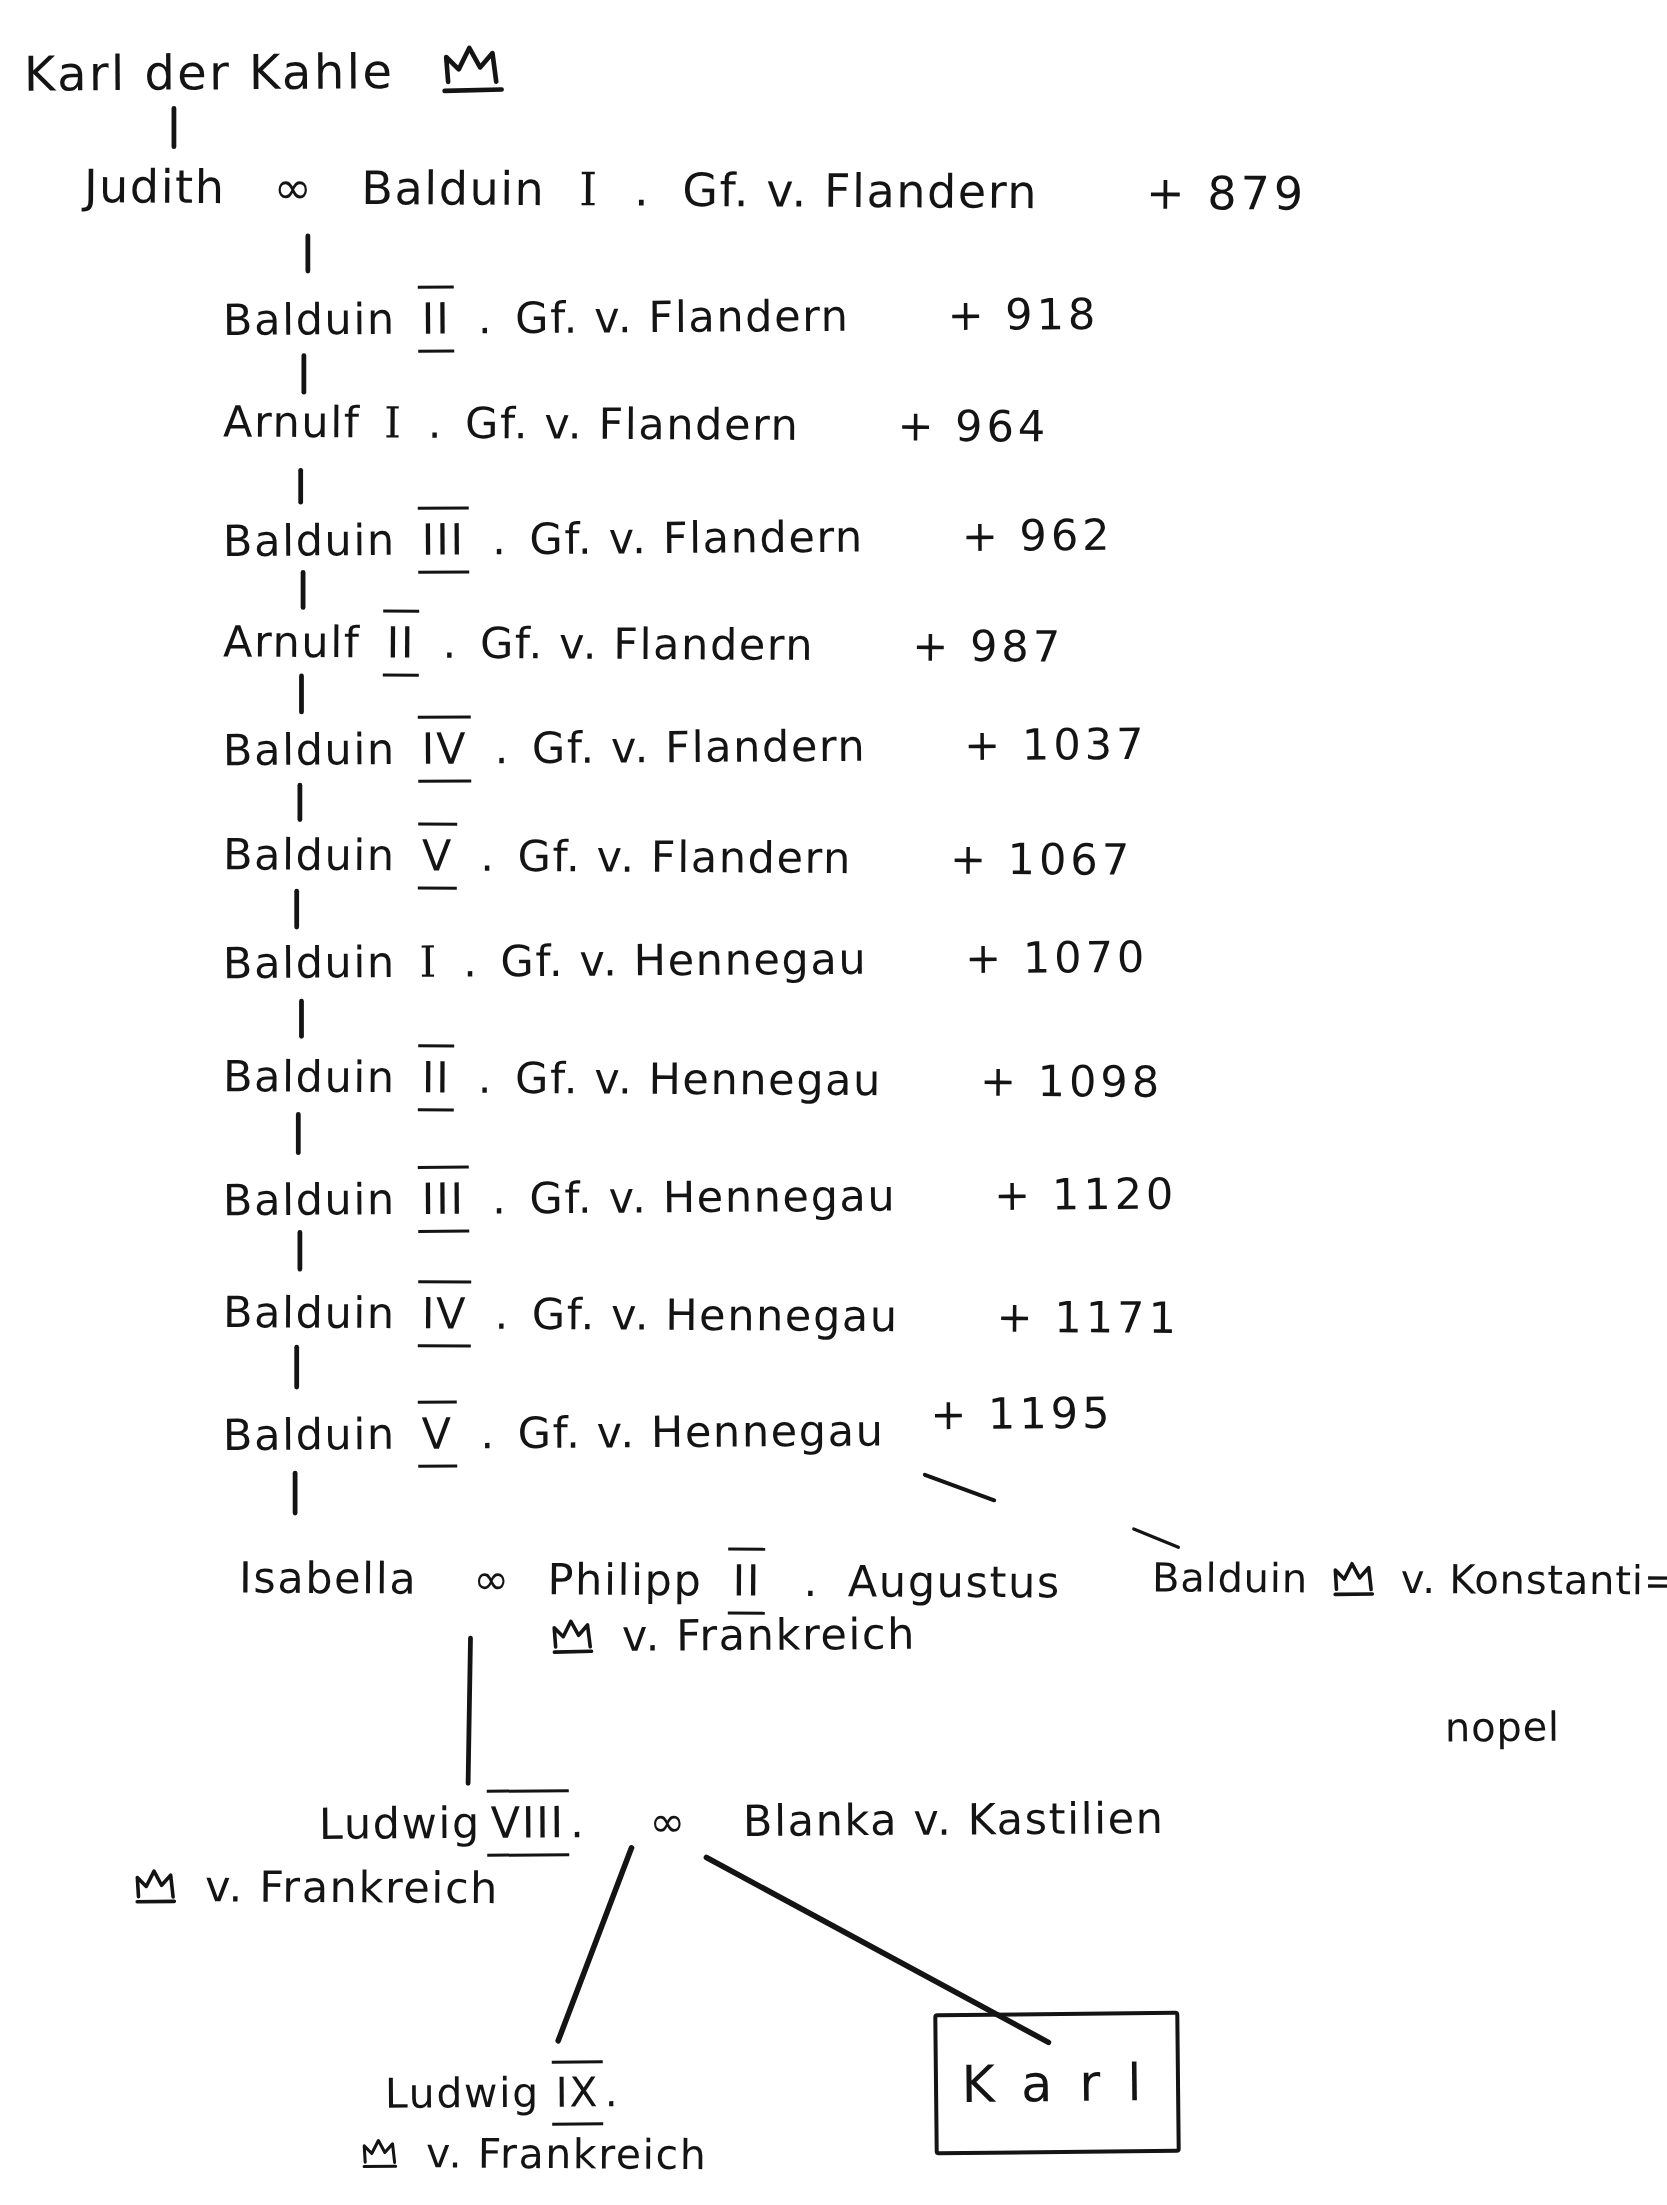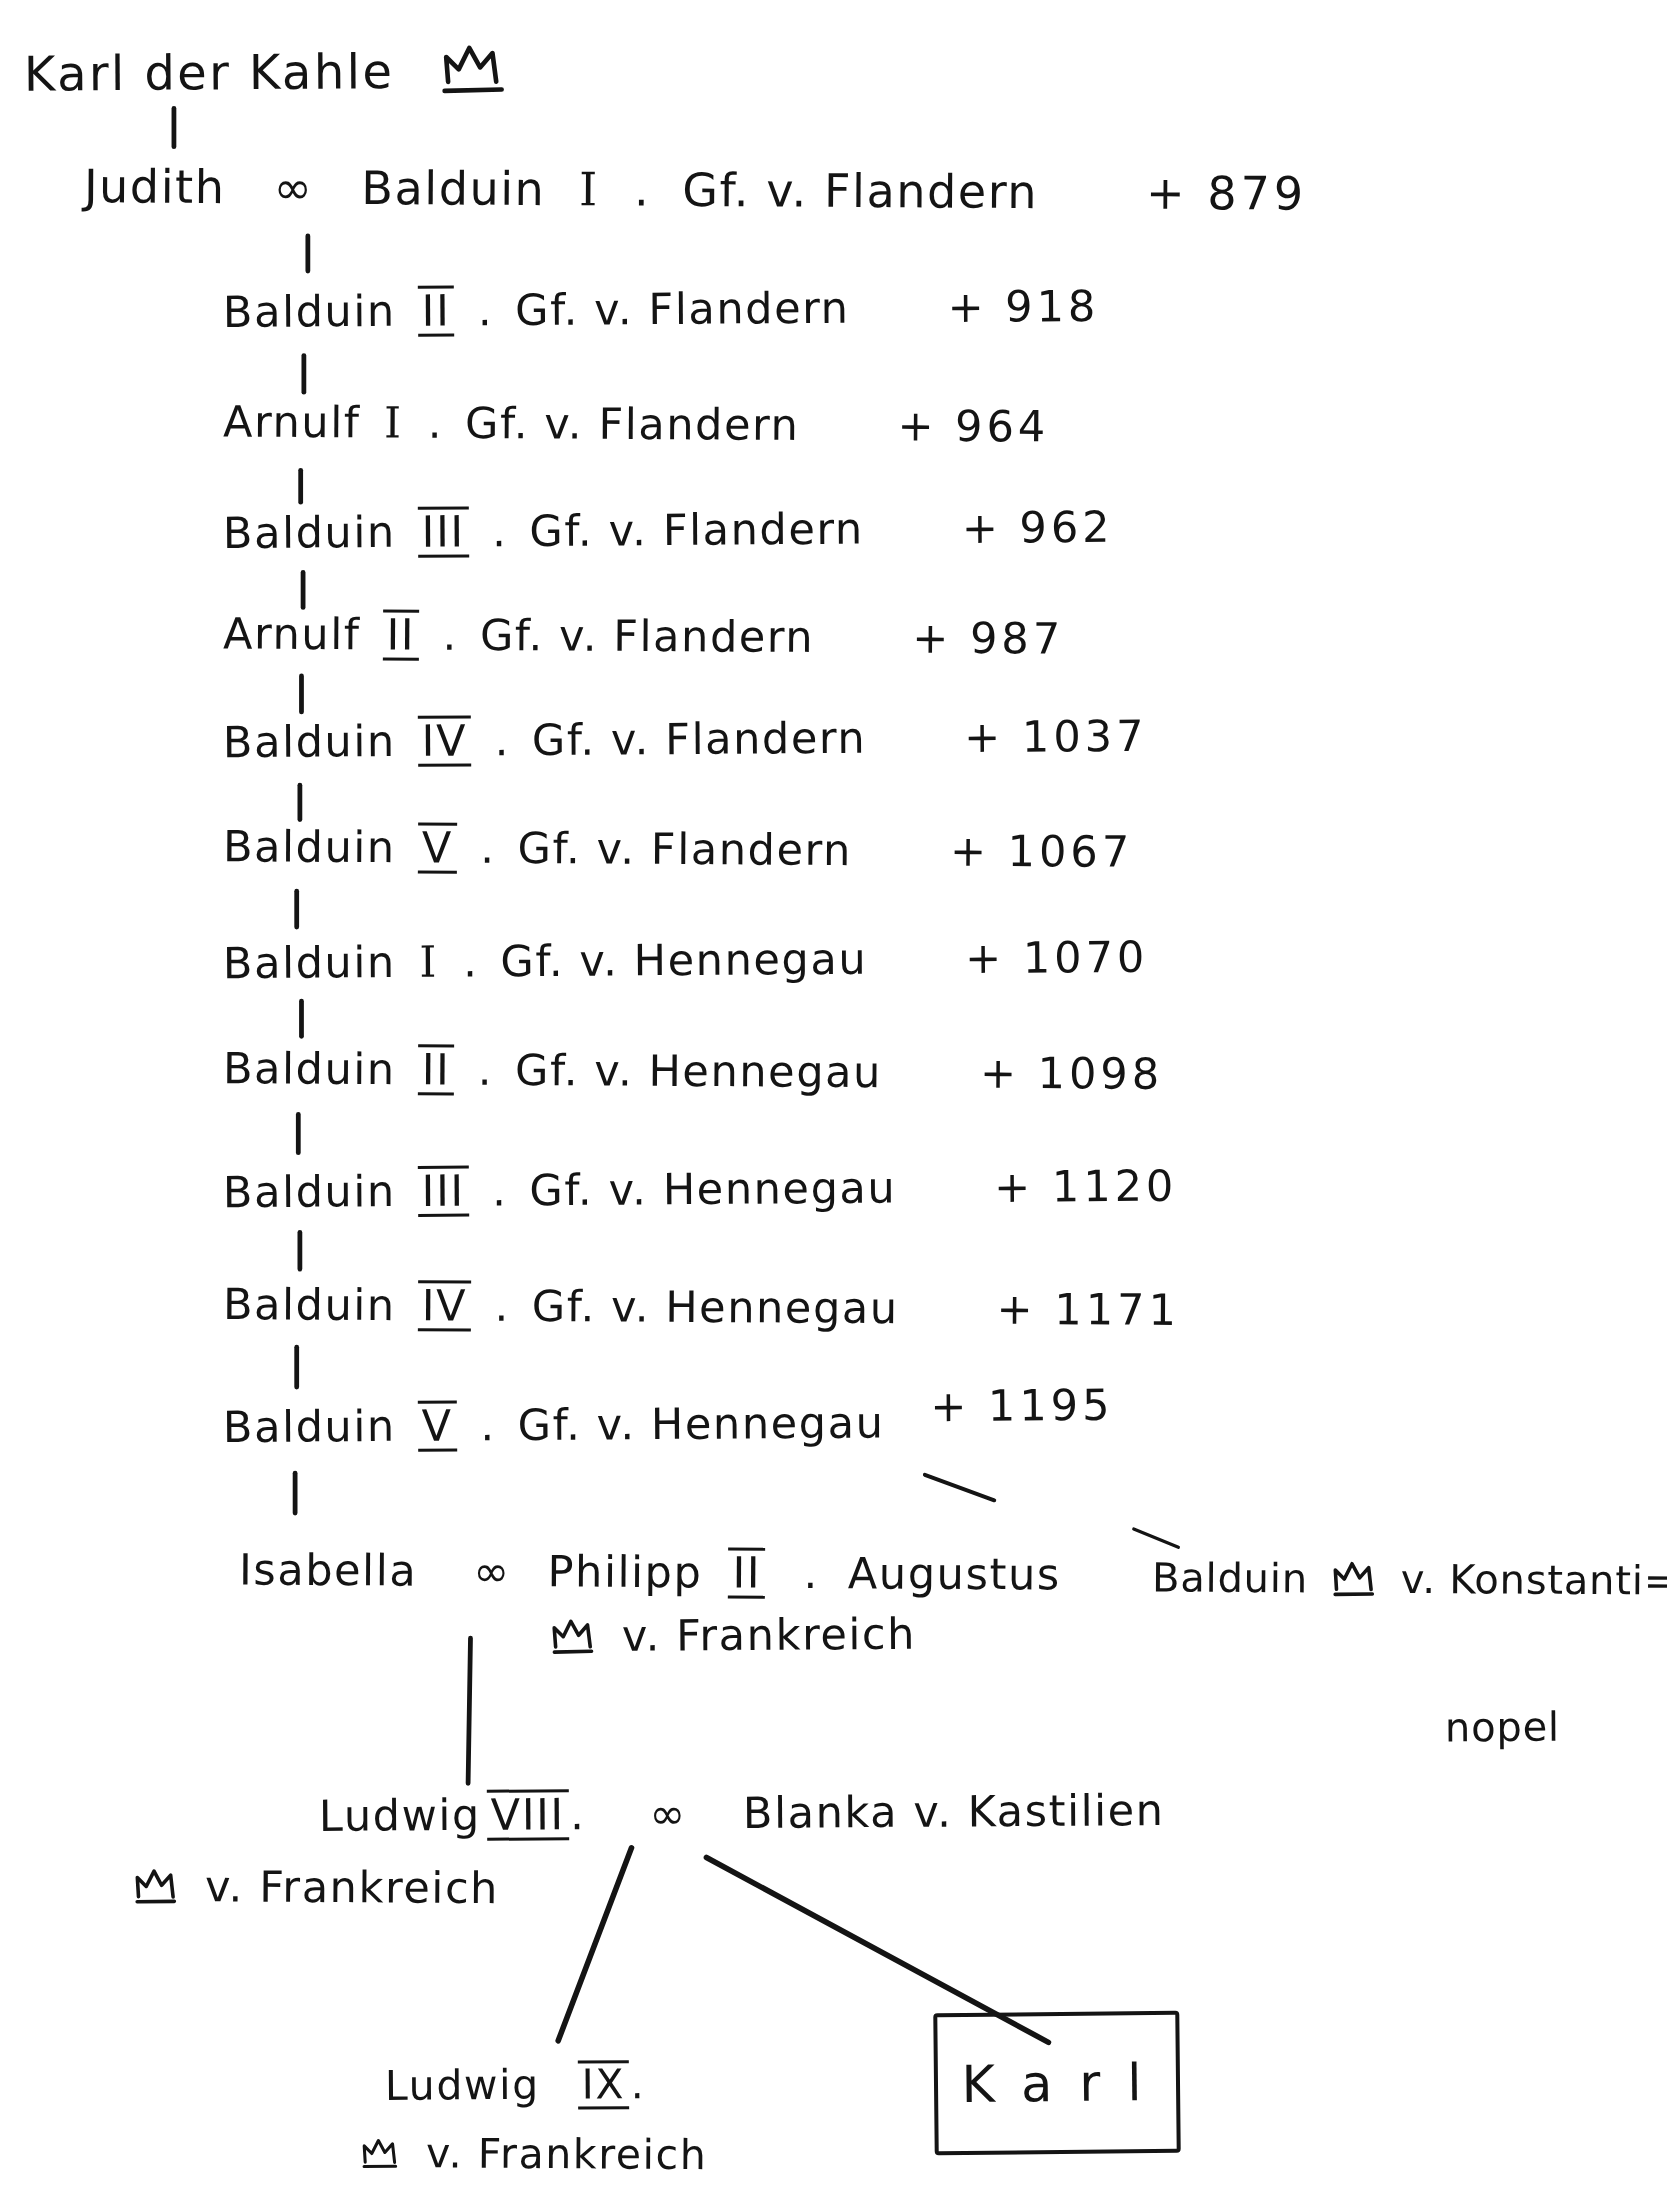--- a/index.html
+++ b/index.html
@@ -14,21 +14,21 @@
   .f60{font-size:48px;letter-spacing:2.4px;}
   .f58{font-size:46px;letter-spacing:1.6px;}
   .f54{font-size:43px;letter-spacing:1.6px;}
   .f52{font-size:41px;letter-spacing:1.6px;}
   .f50{font-size:40px;letter-spacing:0.8px;}
   .r1{transform:rotate(-0.4deg);}
   .r2{transform:rotate(0.35deg);}
   .gap28{column-gap:22px;}
   .gap40{column-gap:32px;}
   .gap55{column-gap:44px;}
-  .ord{border-top:3.2px solid #141414;border-bottom:3.2px solid #141414;padding:0 4px;line-height:1.05;}
+  .ord{border-top:3.2px solid #141414;border-bottom:3.2px solid #141414;padding:8px 4px;line-height:1.05;}
   .plain-num{font-family:"DejaVu Serif",serif;padding:0 1.6px;}
   .dot{margin-left:1.6px;}
   .death{margin-left:76px;letter-spacing:4px;}
   .raise{position:relative;top:-16px;margin-left:24px;letter-spacing:4px;}
   .crown{display:inline-flex;align-self:center;line-height:0;}
   .crown svg{display:block;}
   .crown-lg svg{width:70px;height:57px;}
   .crown-sm svg{width:49px;height:41px;}
   .karl-box{
     position:absolute;left:934px;top:2012px;width:238px;height:134px;
@@ -213,21 +213,21 @@
     <svg viewBox="0 0 38 32" fill="none" stroke="#141414" stroke-width="2.8" stroke-linecap="round" stroke-linejoin="round">
       <path d="M5 24 L4 9 L11 16 L17 4 L23 15 L30 7 L32 24"></path>
       <path d="M4 28 L33 27.5"></path>
     </svg>
   </span>
   <span>v. Frankreich</span>
 </div>
 
 <div class="row f52 r1" style="left:385px;top:2061px;">
   <span>Ludwig</span>
-  <span class="ord" style="margin-left:38px;">IX</span>
+  <span class="ord" style="margin-left:12px;">IX</span>
     <span class="dot">.</span>
 </div>
 <div class="row f52 r2" style="left:356px;top:2130px;column-gap:21px;">
   <span class="crown crown-sm" style="transform:scale(0.85);">
     <svg viewBox="0 0 38 32" fill="none" stroke="#141414" stroke-width="2.8" stroke-linecap="round" stroke-linejoin="round">
       <path d="M5 24 L4 9 L11 16 L17 4 L23 15 L30 7 L32 24"></path>
       <path d="M4 28 L33 27.5"></path>
     </svg>
   </span>
   <span>v. Frankreich</span>

